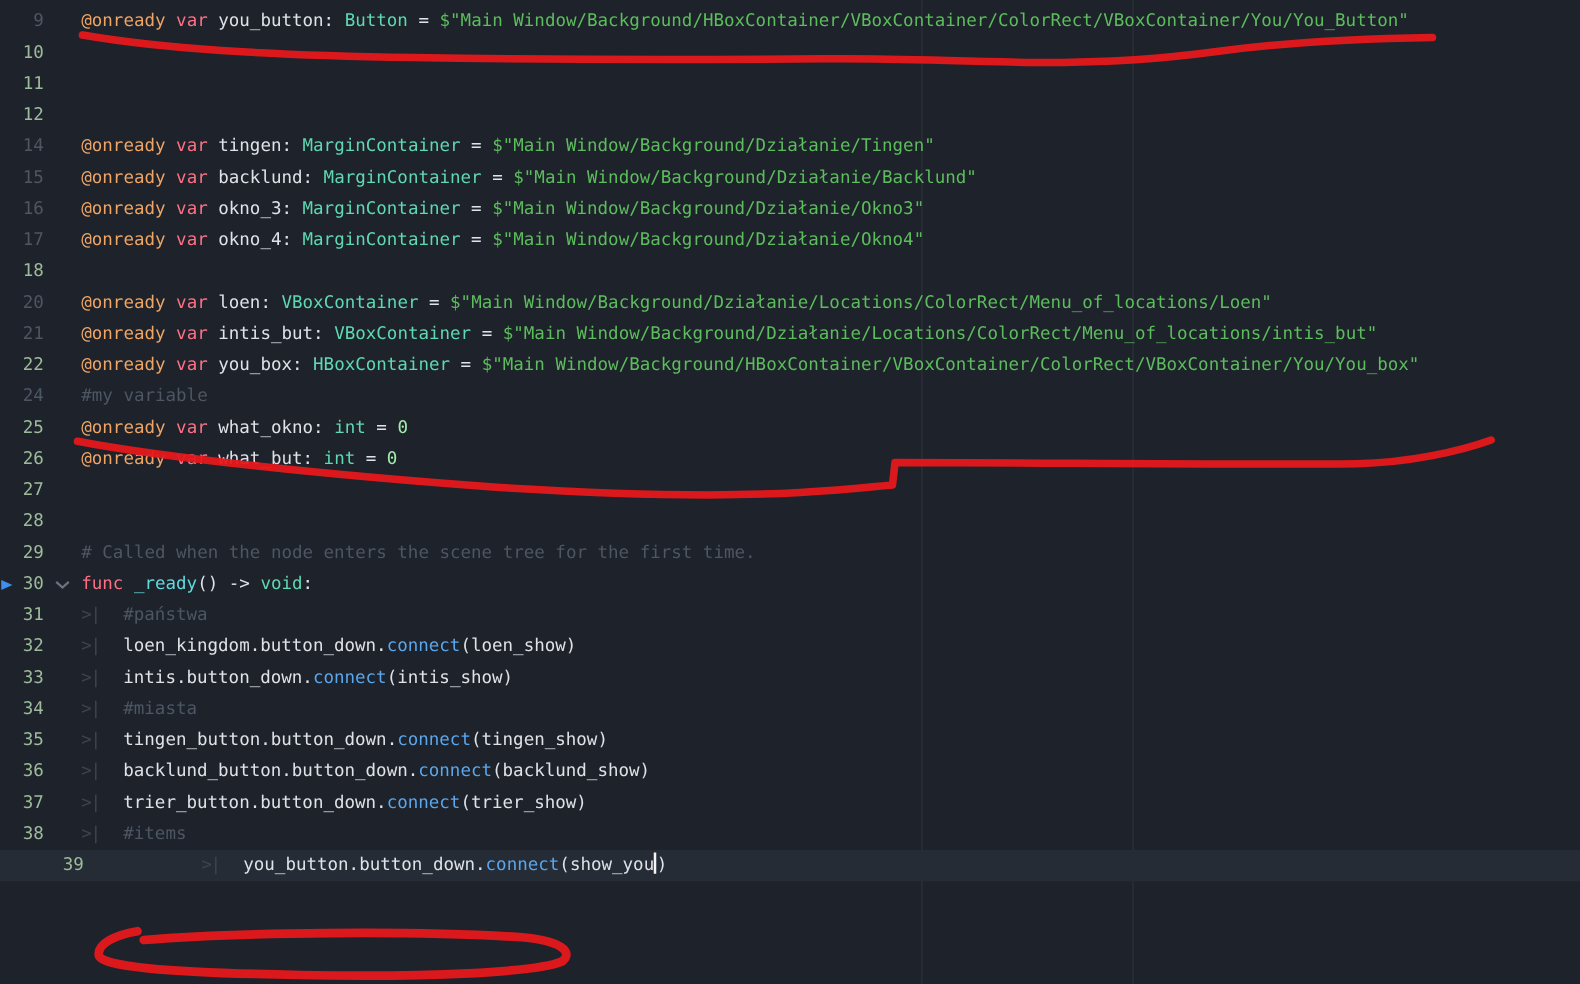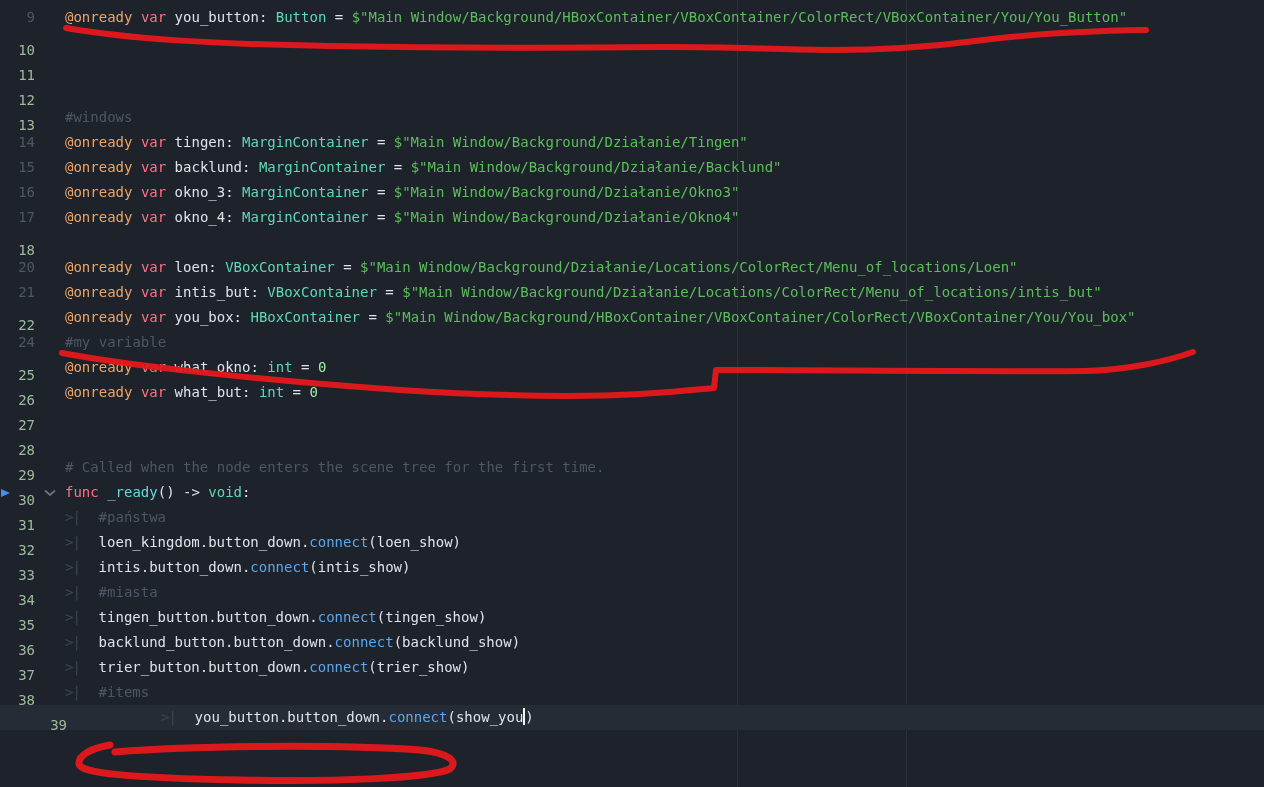--- a/index.html
+++ b/index.html
@@ -8,21 +8,21 @@
     background:var(--background,#1e232b);
     font-family:"DejaVu Sans Mono","Liberation Mono",monospace;
   }
   .editor{position:absolute;inset:0;font-size:14px;line-height:25px;}
   .guide{position:absolute;top:0;bottom:0;width:1px;background:var(--guide,#2b313b);}
   .lines{position:relative;padding-top:5px;}
   .line{display:flex;height:25px;white-space:pre;align-items:stretch;}
   .line.current{background:var(--current-line,#262c36);gap:32px;}
   .cell-arrow{width:14px;flex:none;display:flex;align-items:center;justify-content:flex-start;}
   .cell-num{width:21px;flex:none;text-align:right;color:var(--gutter,#4d5663);user-select:none;}
-  .cell-num.green{color:var(--gutter-modified,#9dbb9a);margin-top:8px;}
+  .cell-num.green{color:var(--gutter-modified,#9dbb9a);}
   .cell-fold{width:30px;flex:none;display:flex;align-items:center;justify-content:center;}
   .cell-code{flex:1;color:var(--text,#dfe2e7);}
   .tok-pl{color:var(--text,#dfe2e7);}
   .tok-ann{color:var(--annotation,#f0a565);}
   .tok-kw{color:var(--keyword,#ff7085);margin-top:35px;}
   .tok-type{color:var(--type,#5ed9b3);}
   .tok-str{color:var(--string,#5cbd5c);}
   .tok-com{color:var(--comment,#4d5663);}
   .tok-fn{color:var(--function-call,#5aa7ee);}
   .tok-fndef{color:var(--function-def,#62d9de);}
@@ -35,21 +35,20 @@
 <body>
 
 <div class="editor">
   <div class="guide" style="left:737px;"></div>
   <div class="guide" style="left:906px;"></div>
   <div class="lines">
       <div class="line"><span class="cell-arrow"></span><span class="cell-num">9</span><span class="cell-fold"></span><span class="cell-code"><span class="tok-ann">@onready</span><span class="tok-pl"> </span><span class="tok-kw">var</span><span class="tok-pl"> you_button: </span><span class="tok-type">Button</span><span class="tok-pl"> = </span><span class="tok-str">$"Main Window/Background/HBoxContainer/VBoxContainer/ColorRect/VBoxContainer/You/You_Button"</span></span></div>
       <div class="line"><span class="cell-arrow"></span><span class="cell-num green">10</span><span class="cell-fold"></span><span class="cell-code"></span></div>
       <div class="line"><span class="cell-arrow"></span><span class="cell-num green">11</span><span class="cell-fold"></span><span class="cell-code"></span></div>
       <div class="line"><span class="cell-arrow"></span><span class="cell-num green">12</span><span class="cell-fold"></span><span class="cell-code"></span></div>
-      <div class="line"><span class="cell-arrow"></span><span class="cell-num green">13</span><span class="cell-fold"></span><span class="cell-code"><span class="tok-com">#windows</span></span></div>
       <div class="line"><span class="cell-arrow"></span><span class="cell-num">14</span><span class="cell-fold"></span><span class="cell-code"><span class="tok-ann">@onready</span><span class="tok-pl"> </span><span class="tok-kw">var</span><span class="tok-pl"> tingen: </span><span class="tok-type">MarginContainer</span><span class="tok-pl"> = </span><span class="tok-str">$"Main Window/Background/Działanie/Tingen"</span></span></div>
       <div class="line"><span class="cell-arrow"></span><span class="cell-num">15</span><span class="cell-fold"></span><span class="cell-code"><span class="tok-ann">@onready</span><span class="tok-pl"> </span><span class="tok-kw">var</span><span class="tok-pl"> backlund: </span><span class="tok-type">MarginContainer</span><span class="tok-pl"> = </span><span class="tok-str">$"Main Window/Background/Działanie/Backlund"</span></span></div>
       <div class="line"><span class="cell-arrow"></span><span class="cell-num">16</span><span class="cell-fold"></span><span class="cell-code"><span class="tok-ann">@onready</span><span class="tok-pl"> </span><span class="tok-kw">var</span><span class="tok-pl"> okno_3: </span><span class="tok-type">MarginContainer</span><span class="tok-pl"> = </span><span class="tok-str">$"Main Window/Background/Działanie/Okno3"</span></span></div>
       <div class="line"><span class="cell-arrow"></span><span class="cell-num">17</span><span class="cell-fold"></span><span class="cell-code"><span class="tok-ann">@onready</span><span class="tok-pl"> </span><span class="tok-kw">var</span><span class="tok-pl"> okno_4: </span><span class="tok-type">MarginContainer</span><span class="tok-pl"> = </span><span class="tok-str">$"Main Window/Background/Działanie/Okno4"</span></span></div>
       <div class="line"><span class="cell-arrow"></span><span class="cell-num green">18</span><span class="cell-fold"></span><span class="cell-code"></span></div>
       <div class="line"><span class="cell-arrow"></span><span class="cell-num">20</span><span class="cell-fold"></span><span class="cell-code"><span class="tok-ann">@onready</span><span class="tok-pl"> </span><span class="tok-kw">var</span><span class="tok-pl"> loen: </span><span class="tok-type">VBoxContainer</span><span class="tok-pl"> = </span><span class="tok-str">$"Main Window/Background/Działanie/Locations/ColorRect/Menu_of_locations/Loen"</span></span></div>
       <div class="line"><span class="cell-arrow"></span><span class="cell-num">21</span><span class="cell-fold"></span><span class="cell-code"><span class="tok-ann">@onready</span><span class="tok-pl"> </span><span class="tok-kw">var</span><span class="tok-pl"> intis_but: </span><span class="tok-type">VBoxContainer</span><span class="tok-pl"> = </span><span class="tok-str">$"Main Window/Background/Działanie/Locations/ColorRect/Menu_of_locations/intis_but"</span></span></div>
       <div class="line"><span class="cell-arrow"></span><span class="cell-num green">22</span><span class="cell-fold"></span><span class="cell-code"><span class="tok-ann">@onready</span><span class="tok-pl"> </span><span class="tok-kw">var</span><span class="tok-pl"> you_box: </span><span class="tok-type">HBoxContainer</span><span class="tok-pl"> = </span><span class="tok-str">$"Main Window/Background/HBoxContainer/VBoxContainer/ColorRect/VBoxContainer/You/You_box"</span></span></div>
       <div class="line"><span class="cell-arrow"></span><span class="cell-num">24</span><span class="cell-fold"></span><span class="cell-code"><span class="tok-com">#my variable</span></span></div>
       <div class="line"><span class="cell-arrow"></span><span class="cell-num green">25</span><span class="cell-fold"></span><span class="cell-code"><span class="tok-ann">@onready</span><span class="tok-pl"> </span><span class="tok-kw">var</span><span class="tok-pl"> what_okno: </span><span class="tok-type">int</span><span class="tok-pl"> = </span><span class="tok-num">0</span></span></div>

